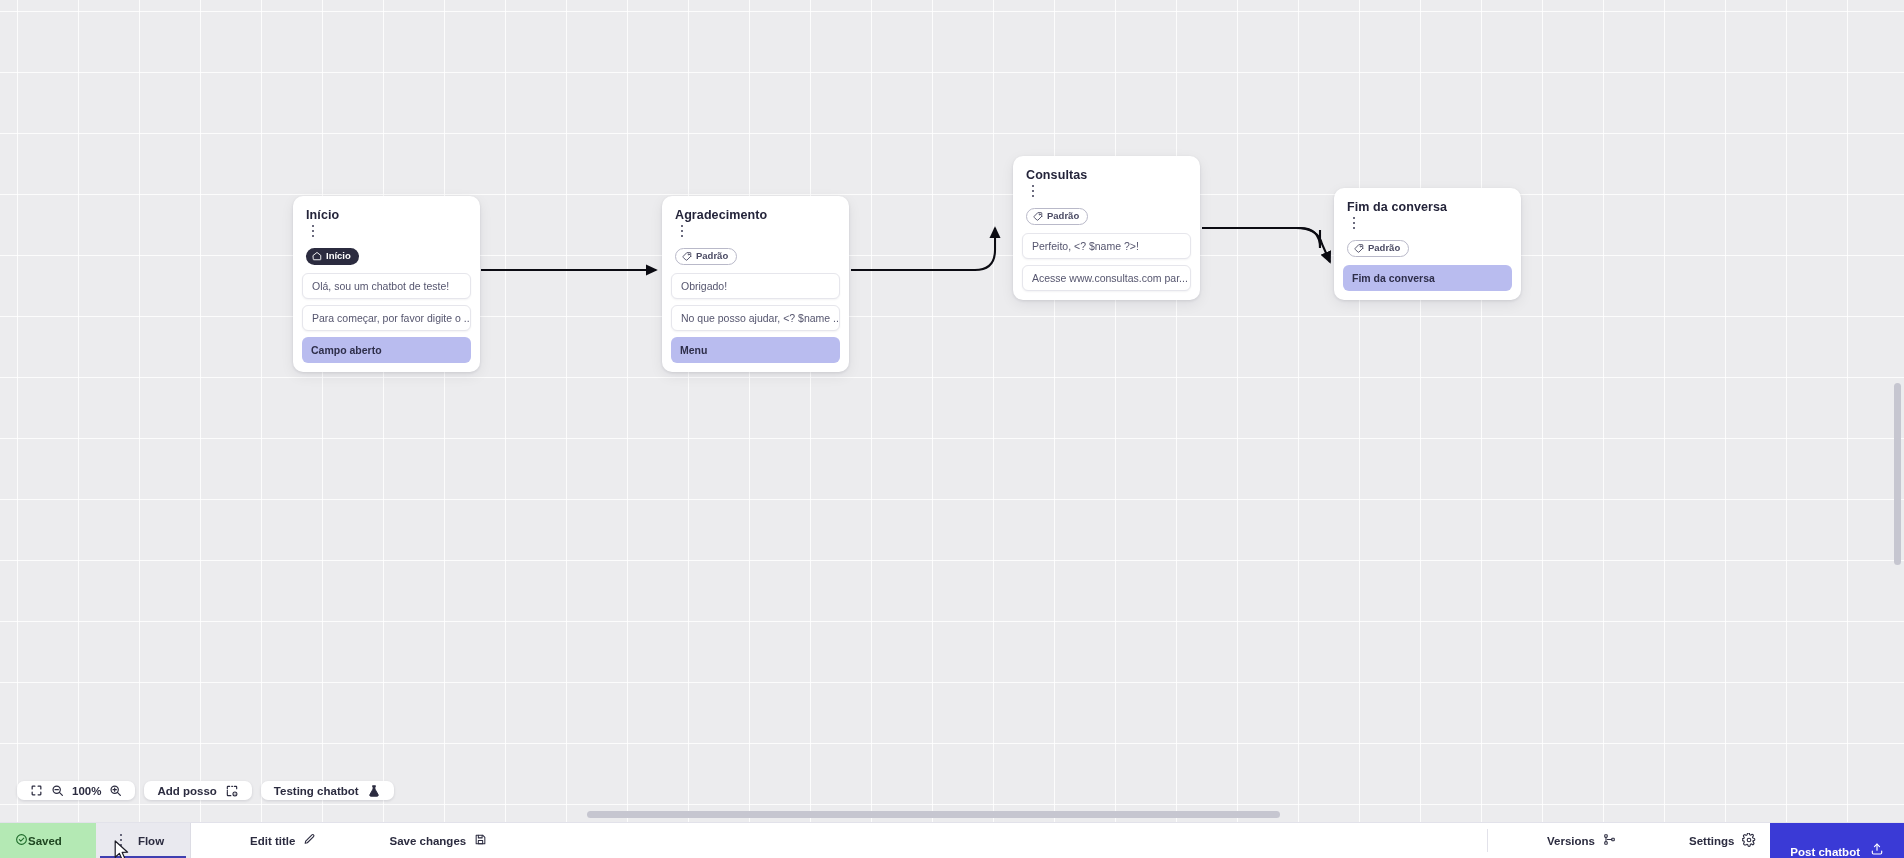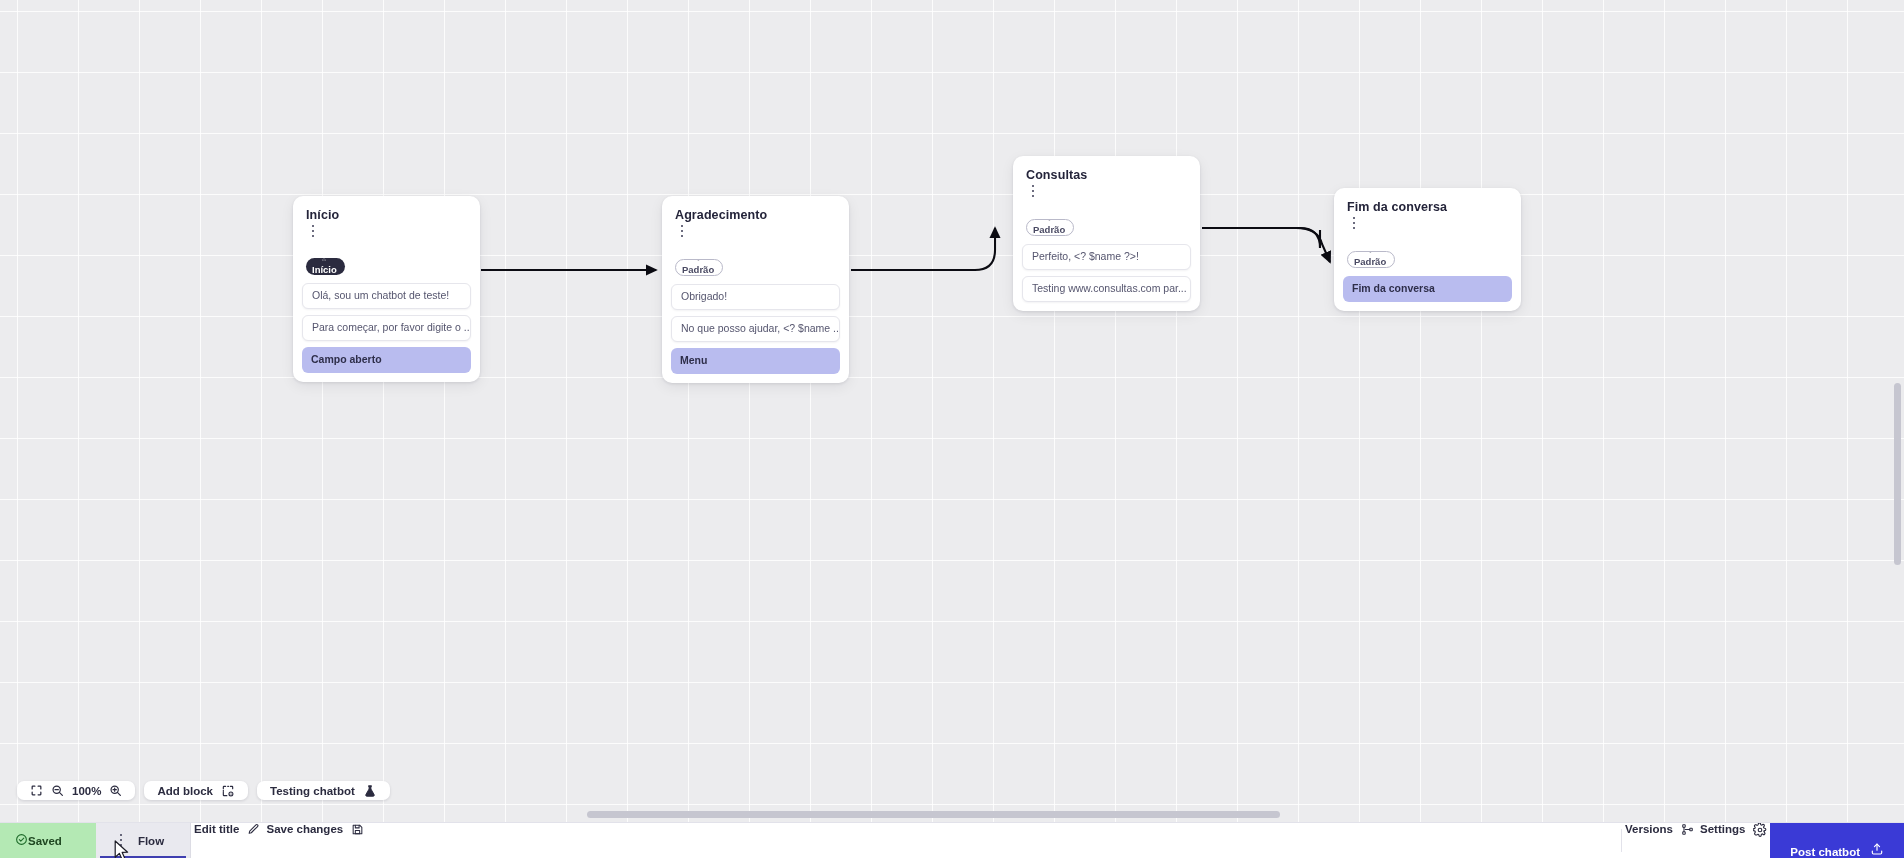--- a/index.html
+++ b/index.html
@@ -96,21 +96,20 @@
     display: inline-flex;
     align-items: center;
     gap: 4px;
     height: 17px;
     padding: 0 8px 0 6px;
     border-radius: 9px;
     font-size: 9.5px;
     font-weight: 700;
     line-height: 1;
     white-space: nowrap;
-    flex-direction: column;
   }
   .badge.start {
     background: #2b2b3f;
     color: #ffffff;
   }
   .badge.default {
     background: #ffffff;
     color: #4a4a63;
     border: 1px solid #b9b9c9;
   }
@@ -232,27 +231,29 @@
     content: "";
     position: absolute;
     left: 4px; right: 4px; bottom: 0;
     height: 2px;
     background: #3f3fb0;
   }
   .flow-label { font-size: 11.5px; font-weight: 700; color: #2b2b3f; }
 
   .bar-item {
     display: flex;
+    align-items: center;
     gap: 8px;
-    padding: 0 3px;
+    padding: 0 14px;
     font-size: 11.5px;
     font-weight: 700;
     color: #2b2b3f;
     cursor: pointer;
     white-space: nowrap;
+    margin-left: 45px;
   }
 
   .bar-spacer { flex: 1; }
 
   .bar-divider { width: 1px; background: #e2e2ea; margin: 6px 0; }
 
   .post-btn {
     display: flex;
     align-items: flex-end;
     gap: 10px;
@@ -355,21 +356,21 @@
         <span class="badge default">
           <svg width="10" height="10" viewBox="0 0 24 24" fill="none" stroke="#4a4a63" stroke-width="2.2" stroke-linecap="round" stroke-linejoin="round">
             <path d="M20.6 13.1 L12 21.6 a2 2 0 0 1-2.8 0L3 15.4a2 2 0 0 1 0-2.8L11.5 4H20a1 1 0 0 1 1 1v8.1z"></path>
             <circle cx="16.2" cy="8.2" r="1.3"></circle>
           </svg>
           <span>Padrão</span>
         </span>
       </div>
       <div class="rows">
         <div class="row msg">Perfeito, &lt;? $name ?&gt;!</div>
-        <div class="row msg">Testing www.consultas.com par...</div>
+        <div class="row msg">Acesse www.consultas.com par...</div>
       </div>
     </div>
 
     <div class="node" style="left:1334px; top:188px; width:187px;">
       <div class="node-head">
         <div class="node-title">Fim da conversa</div>
         <div class="kebab">
           <i></i>
             <i></i>
             <i></i>
@@ -411,21 +412,21 @@
           <svg width="13" height="13" viewBox="0 0 24 24" fill="none" stroke="#2b2b3f" stroke-width="2.2" stroke-linecap="round">
             <circle cx="10.5" cy="10.5" r="6.7"></circle>
             <path d="M15.5 15.5 L21 21"></path>
             <path d="M7.4 10.5h6.2"></path>
             <path d="M10.5 7.4v6.2"></path>
           </svg>
         </span>
       </div>
 
       <div class="tool">
-        <span>Add block</span>
+        <span>Add posso</span>
         <span class="ico">
           <svg width="14" height="14" viewBox="0 0 24 24" fill="none" stroke="#2b2b3f" stroke-width="2" stroke-linecap="round">
             <path d="M4 8V5a1 1 0 0 1 1-1h3"></path>
             <path d="M16 4h3a1 1 0 0 1 1 1v3"></path>
             <path d="M4 14v5a1 1 0 0 0 1 1h5"></path>
             <path d="M11.5 4h1.5"></path>
             <path d="M4 11v1.5"></path>
             <circle cx="17" cy="17" r="4.3" fill="#2b2b3f" stroke="none"></circle>
             <path d="M17 15v4 M15 17h4" stroke="#ffffff" stroke-width="1.6"></path>
           </svg>

